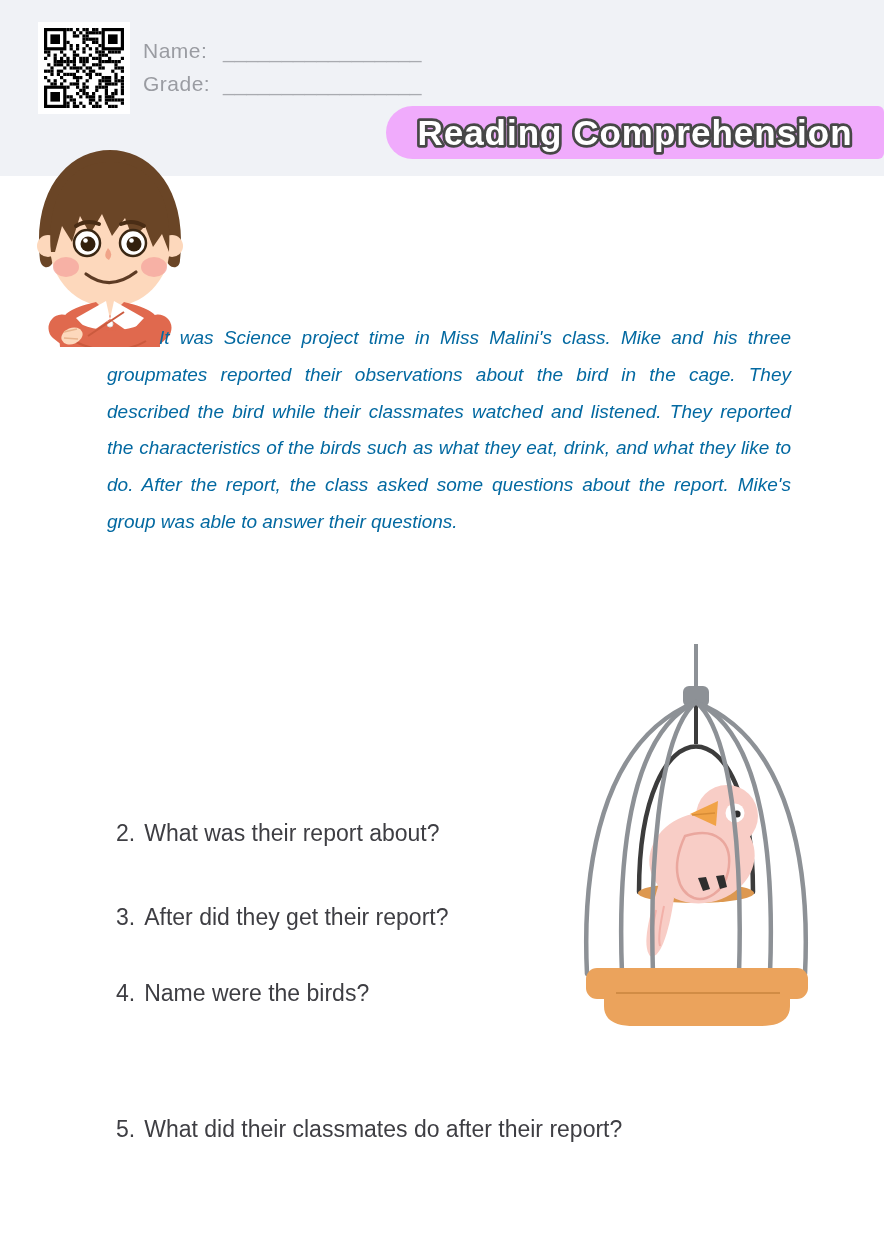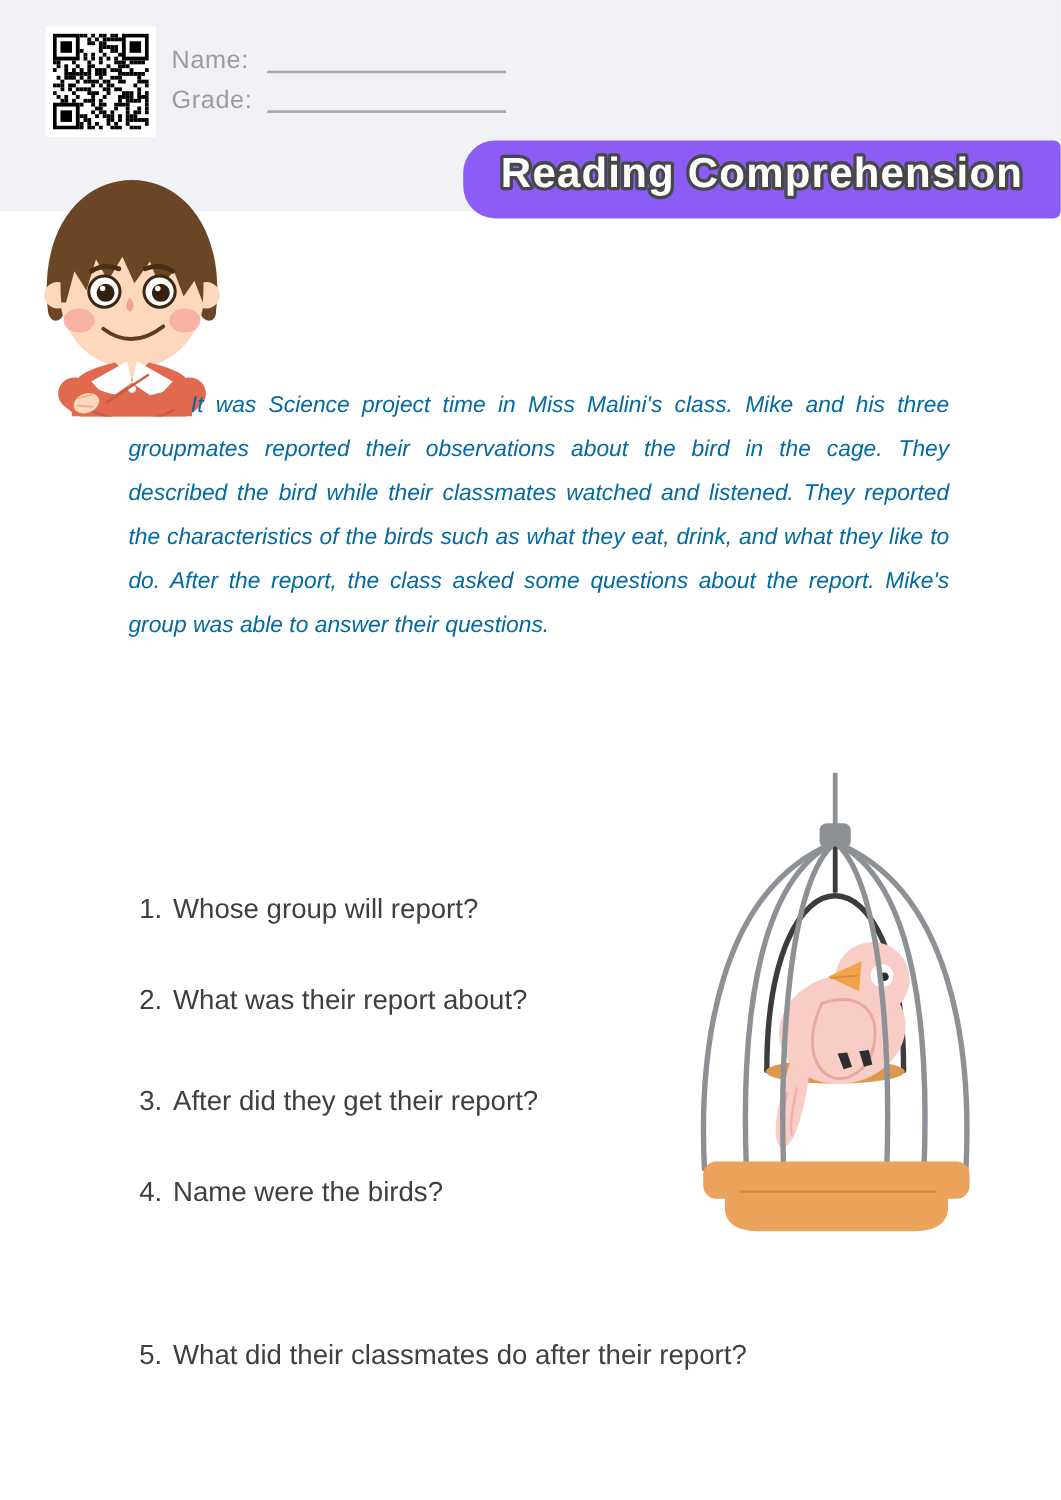--- a/index.html
+++ b/index.html
@@ -1,25 +1,25 @@
 <!DOCTYPE html>
 <html><head>
 <meta charset="utf-8">
 <style>
   html,body{margin:0;padding:0;}
   body{background:#ffffff;font-family:"Liberation Sans",sans-serif;}
   .page{position:relative;width:884px;height:1250px;background:#ffffff;overflow:hidden;}
   .header-band{position:absolute;left:0;top:0;width:884px;height:176px;background:#f0f2f6;}
   .qr-wrap{position:absolute;left:38px;top:22px;width:92px;height:92px;background:#ffffff;}
   .qr-wrap svg{position:absolute;left:6px;top:6px;}
-  .id-block{position:absolute;left:143px;top:34px;color:#9a9ca2;font-size:21px;letter-spacing:.5px;text-decoration:underline;}
+  .id-block{position:absolute;left:143px;top:34px;color:#9a9ca2;font-size:21px;letter-spacing:.5px;}
   .id-row{height:33px;line-height:33px;white-space:nowrap;}
   .id-label{display:inline-block;width:80px;}
   .id-line{color:#a9abb0;letter-spacing:0;}
-  .banner{position:absolute;left:386px;top:117px;width:498px;height:65px;background:#8b5cf6;border-radius:27px 6px 6px 27px;}
+  .banner{position:absolute;left:386px;top:106px;width:498px;height:53px;background:#f0abfc;border-radius:27px 6px 6px 27px;}
   .banner svg{display:block;}
   .boy{position:absolute;left:26px;top:140px;}
   .passage{position:absolute;left:107px;top:320px;width:684px;font-size:19px;line-height:36.8px;color:#0369a1;text-align:justify;text-indent:52px;font-style:italic;}
   .question{position:absolute;left:116px;font-size:23px;font-weight:300;color:#3e3e43;white-space:nowrap;}
   .q-num{margin-right:9px;}
   .cage{position:absolute;left:556px;top:640px;}
 </style>
 </head>
 <body>
 
@@ -319,23 +319,20 @@
       <path d="M36 188 C 58 208 112 210 132 188" stroke="#e0694e" stroke-width="27" fill="none" stroke-linecap="round"></path>
       <path d="M48 201 C 70 213 100 213 120 201" stroke="#cb5a3e" stroke-width="2" fill="none"></path>
       <path d="M98 172 L 62 196" stroke="#cb5a3e" stroke-width="2" fill="none"></path>
       <ellipse cx="46" cy="196" rx="11" ry="8" fill="#fdd8bc" transform="rotate(-22 46 196)"></ellipse>
       <path d="M38 192 l 13 -3 M38 198 l 14 1" stroke="#e8b48e" stroke-width="1.4" fill="none"></path>
     </g>
   </svg>
 
   <div class="passage">It was Science project time in Miss Malini's class. Mike and his three groupmates reported their observations about the bird in the cage. They described the bird while their classmates watched and listened. They reported the characteristics of the birds such as what they eat, drink, and what they like to do. After the report, the class asked some questions about the report. Mike's group was able to answer their questions.</div>
 
-  <div class="question" style="top:744px">
-    <span class="q-num">1.</span><span>Whose group will report?</span>
-  </div>
   <div class="question" style="top:820px">
     <span class="q-num">2.</span><span>What was their report about?</span>
   </div>
   <div class="question" style="top:904px">
     <span class="q-num">3.</span><span>After did they get their report?</span>
   </div>
   <div class="question" style="top:980px">
     <span class="q-num">4.</span><span>Name were the birds?</span>
   </div>
   <div class="question" style="top:1116px">

